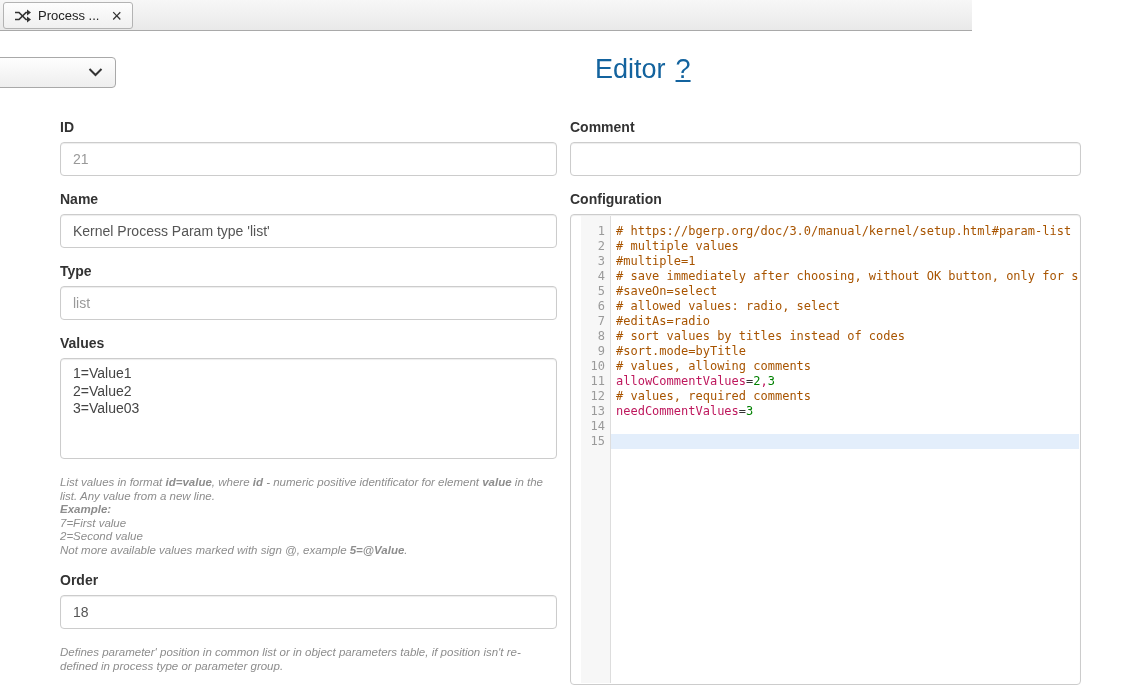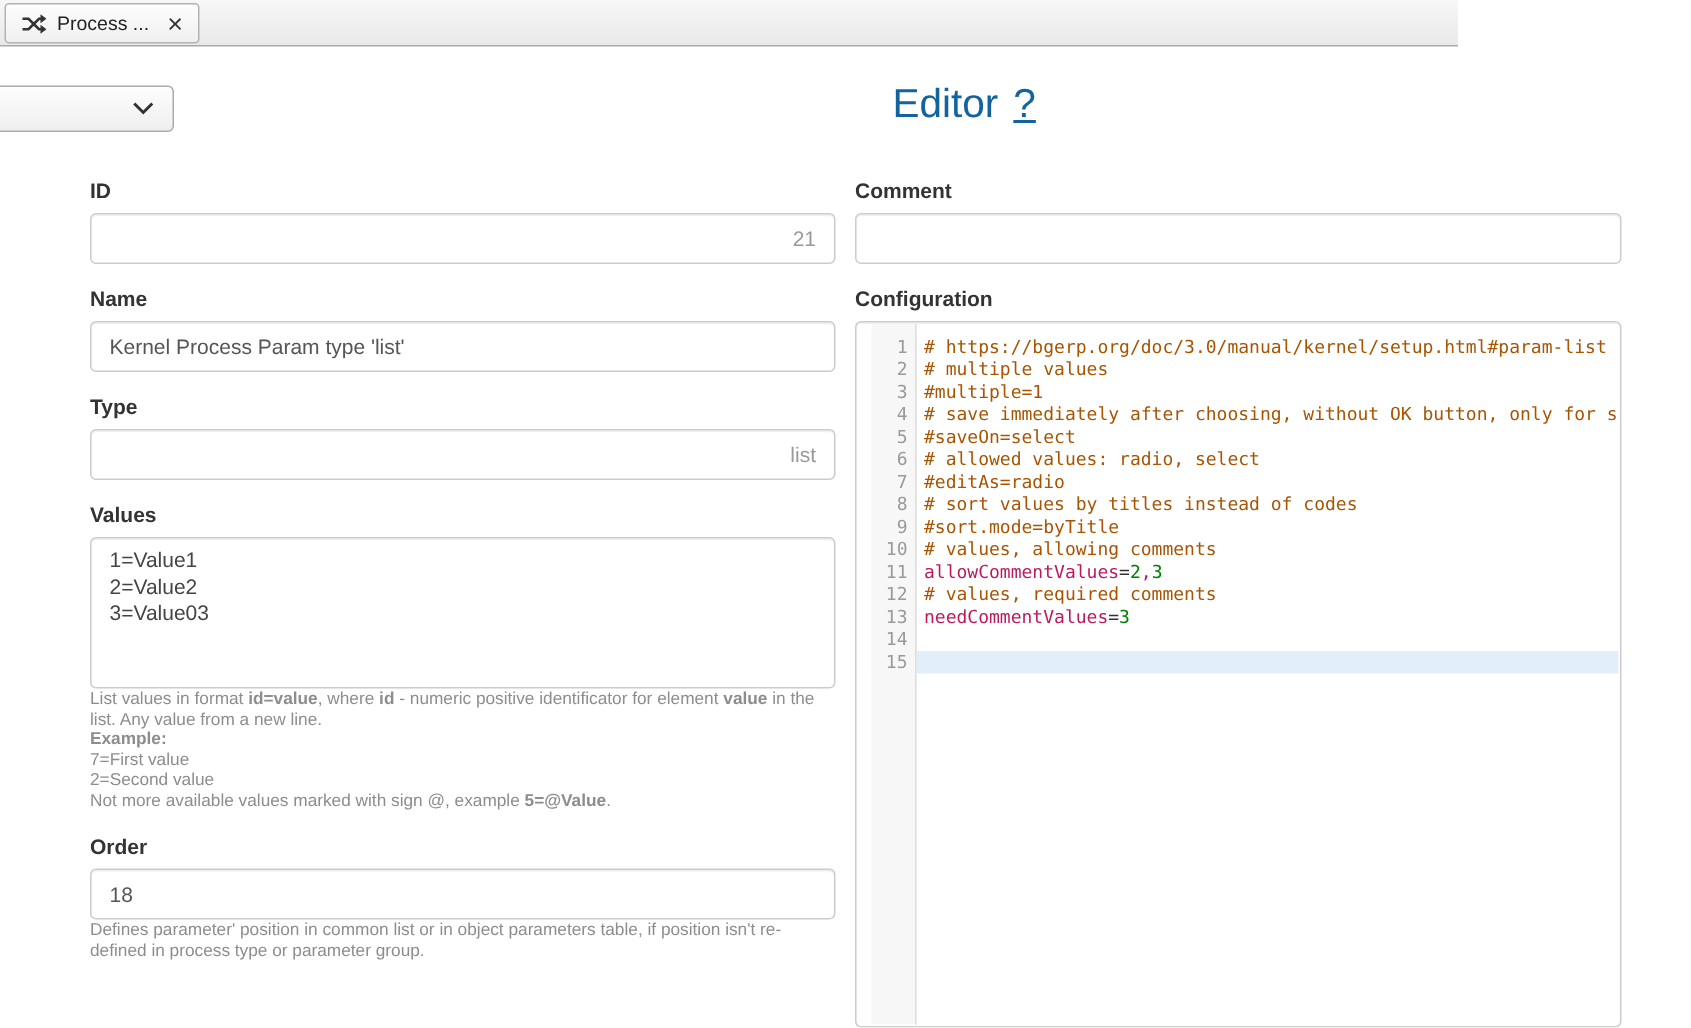--- a/index.html
+++ b/index.html
@@ -55,26 +55,26 @@
   .field-label {
     display:block; font-weight:bold; font-size:14px; color:#333;
     margin-bottom:6px; line-height:17px;
   }
   .text-input {
     display:block; width:100%; height:34px; padding:6px 12px;
     font-size:14px; font-family:"Liberation Sans",sans-serif; color:#555;
     background:#fff; border:1px solid #ccc; border-radius:4px;
     box-shadow:inset 0 1px 1px rgba(0,0,0,.075); outline:none;
   }
-  .text-input.readonly { color:#999;text-align:right; }
+  .text-input.readonly { color:#999; }
   textarea.values-area {
     height:101px; resize:none; line-height:1.25; color:#444; overflow:auto;
   }
   .help {
-    margin-top:1px; font-size:11.5px; color:#8d8d8d;
+    margin-top:17px; font-size:11.5px; font-style:italic; color:#8d8d8d;
     line-height:1.18;
   }
   .help .b { font-weight:bold; }
 
   
   .code-editor {
     width:100%; height:471px; background:#fff;
     border:1px solid #ccc; border-radius:4px;
     box-shadow:inset 0 1px 1px rgba(0,0,0,.075);
     position:relative; overflow:hidden;

